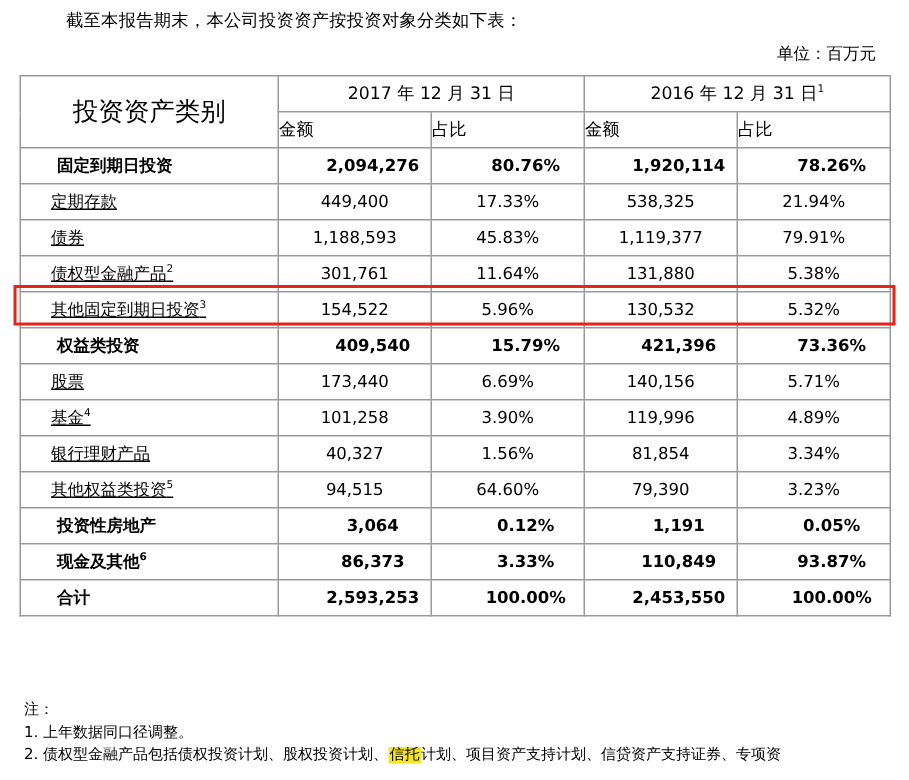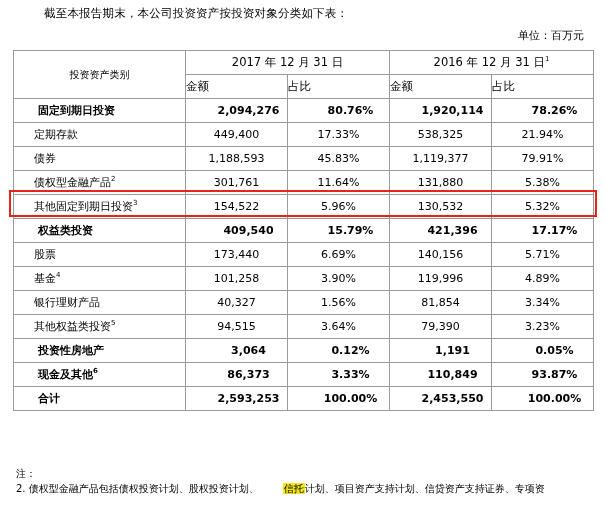--- a/index.html
+++ b/index.html
@@ -51,41 +51,42 @@
     height: 23px;
     vertical-align: middle;
     font-weight: normal;
   }
   .cat-col { width: 172px; }
   .num-col { width: 102px; }
 
   th.hdr {
     text-align: center;
     font-weight: bold;
-    font-size: 10px;
+    font-size: 17px;
   }
   th.hdr-year {
     text-align: center;
     font-weight: bold;
     font-size: 11.5px;
     height: 28px;
   }
   th.sub {
     text-align: left;
     font-weight: bold;
     font-size: 11.5px;
     height: 24px;
   }
   td.label {
     padding-left: 10px;
     text-align: left;
     white-space: nowrap;
   }
   td.label.indent {
     padding-left: 20px;
+    text-decoration: underline;
   }
   td.num {
     text-align: center;
     margin-top: 42px;
   }
   tr.bold td {
     font-weight: bold;
     padding-left: 24px;
   }
   sup {
@@ -109,21 +110,20 @@
     top: 466px;
     font-size: 10px;
     line-height: 15px;
   }
   .notes .note-line {
     white-space: nowrap;
   }
   .marker {
     background: #f5e61e;
     padding: 0 1px;
-    margin-left: 24px;
   }
 </style>
 </head>
 <body>
 
 <div class="page">
 
   <div class="intro">截至本报告期末，本公司投资资产按投资对象分类如下表：</div>
 
   <div class="unit">单位：百万元</div>
@@ -183,21 +183,21 @@
         <td class="num">154,522</td>
         <td class="num">5.96%</td>
         <td class="num">130,532</td>
         <td class="num">5.32%</td>
       </tr>
       <tr class="bold">
         <td class="label"><span>权益类投资</span></td>
         <td class="num">409,540</td>
         <td class="num">15.79%</td>
         <td class="num">421,396</td>
-        <td class="num">17.17%</td>
+        <td class="num">73.36%</td>
       </tr>
       <tr>
         <td class="label indent"><span>股票</span></td>
         <td class="num">173,440</td>
         <td class="num">6.69%</td>
         <td class="num">140,156</td>
         <td class="num">5.71%</td>
       </tr>
       <tr>
         <td class="label indent"><span>基金</span><sup>4</sup></td>
@@ -209,21 +209,21 @@
       <tr>
         <td class="label indent"><span>银行理财产品</span></td>
         <td class="num">40,327</td>
         <td class="num">1.56%</td>
         <td class="num">81,854</td>
         <td class="num">3.34%</td>
       </tr>
       <tr>
         <td class="label indent"><span>其他权益类投资</span><sup>5</sup></td>
         <td class="num">94,515</td>
-        <td class="num">3.64%</td>
+        <td class="num">64.60%</td>
         <td class="num">79,390</td>
         <td class="num">3.23%</td>
       </tr>
       <tr class="bold">
         <td class="label"><span>投资性房地产</span></td>
         <td class="num">3,064</td>
         <td class="num">0.12%</td>
         <td class="num">1,191</td>
         <td class="num">0.05%</td>
       </tr>
@@ -241,16 +241,17 @@
         <td class="num">2,453,550</td>
         <td class="num">100.00%</td>
       </tr>
     </tbody>
   </table>
 
   <div class="hl-box"></div>
 
   <div class="notes">
     <div class="note-line">注：</div>
+    <div class="note-line">1. 上年数据同口径调整。</div>
     <div class="note-line"><span>2. 债权型金融产品包括债权投资计划、股权投资计划、</span><span class="marker">信托</span><span>计划、项目资产支持计划、信贷资产支持证券、专项资</span></div>
   </div>
 
 </div>
 
 </body></html>

